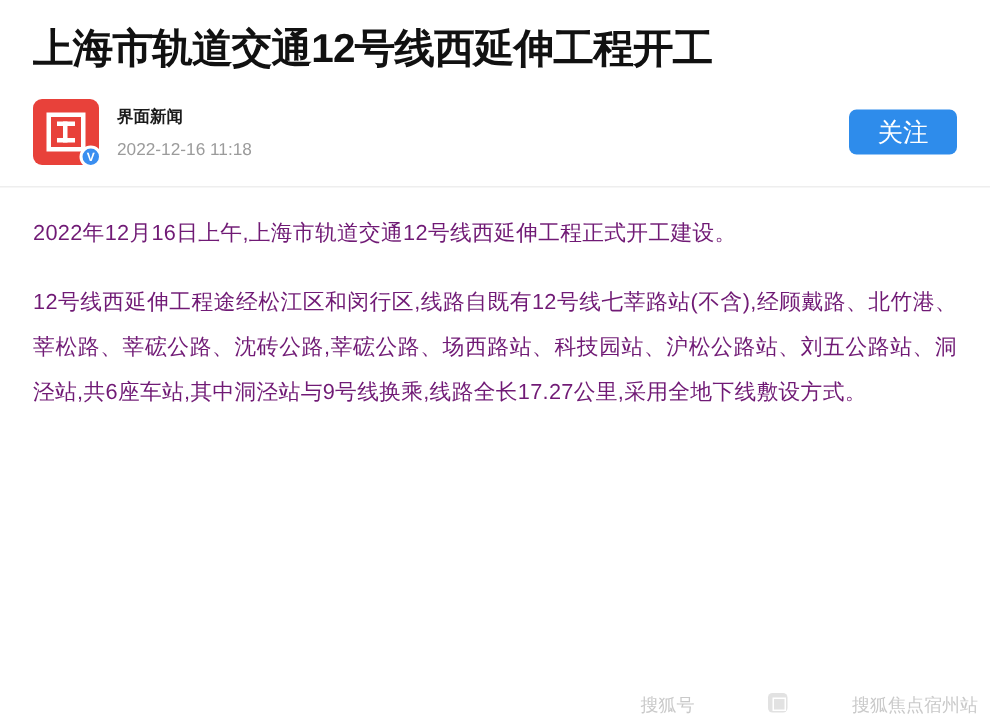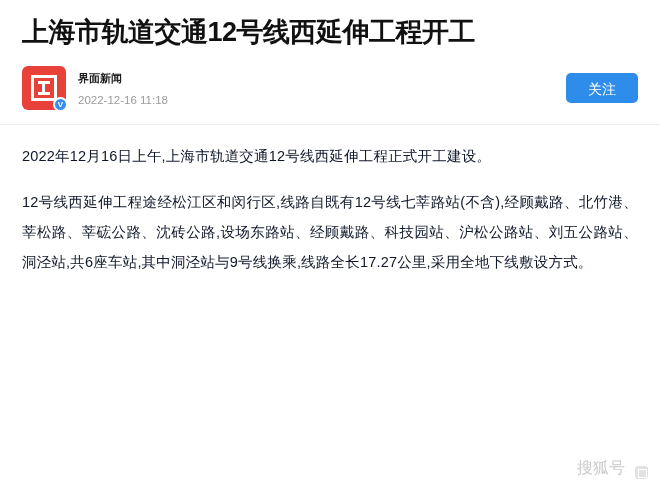--- a/index.html
+++ b/index.html
@@ -118,51 +118,52 @@
   }
   .sub-line .time { color: #9b9b9b; margin-right: 10px; }
   .sub-line .desc { color: #b3b3b3; }
   .follow-btn {
     flex: 0 0 auto;
     width: 72px;
     height: 30px;
     border-radius: 5px;
     background: #2e8ceb;
     color: #ffffff;
-    font-size: 14px;
+    font-size: 17px;
     line-height: 30px;
     text-align: center;
     border: none;
     cursor: pointer;
     font-family: "Liberation Sans", sans-serif;
   }
   .divider {
     height: 1px;
     background: #eeeeee;
     margin: 0 0 0 0;
   }
   .body {
     padding: 16px 22px 0 22px;
   }
   .para {
     font-size: 14.5px;
-    color: #0f172a;
+    color: #701a75;
     line-height: 30px;
     margin: 0 0 16px 0;
     text-align: justify;
     letter-spacing: 0.2px;
   }
   .watermark {
     position: absolute;
     right: 8px;
     bottom: 6px;
     display: flex;
-    align-items: flex-end;
-    font-size: 16px;
+    align-items: flex-start;
+    font-size: 12px;
     color: #c9c9c9;
+    gap: 39px;
   }
   .watermark .wm-logo {
     width: 13px;
     height: 13px;
     border-radius: 3px;
     background: #e2e2e2;
     margin-right: 4px;
     position: relative;
   }
   .watermark .wm-logo::after {
@@ -201,21 +202,22 @@
       </div>
     </div>
 
     <button class="follow-btn">关注</button>
   </div>
 
   <div class="divider"></div>
 
   <div class="body">
     <p class="para">2022年12月16日上午,上海市轨道交通12号线西延伸工程正式开工建设。</p>
-    <p class="para">12号线西延伸工程途经松江区和闵行区,线路自既有12号线七莘路站(不含),经顾戴路、北竹港、莘松路、莘硡公路、沈砖公路,设场东路站、经顾戴路、科技园站、沪松公路站、刘五公路站、洞泾站,共6座车站,其中洞泾站与9号线换乘,线路全长17.27公里,采用全地下线敷设方式。</p>
+    <p class="para">12号线西延伸工程途经松江区和闵行区,线路自既有12号线七莘路站(不含),经顾戴路、北竹港、莘松路、莘硡公路、沈砖公路,莘硡公路、场西路站、科技园站、沪松公路站、刘五公路站、洞泾站,共6座车站,其中洞泾站与9号线换乘,线路全长17.27公里,采用全地下线敷设方式。</p>
   </div>
 
   <div class="watermark">
     <span class="wm-a">搜狐号</span>
     <span class="wm-logo"></span>
+    <span>搜狐焦点宿州站</span>
   </div>
 
 </div>
 
 </body></html>

